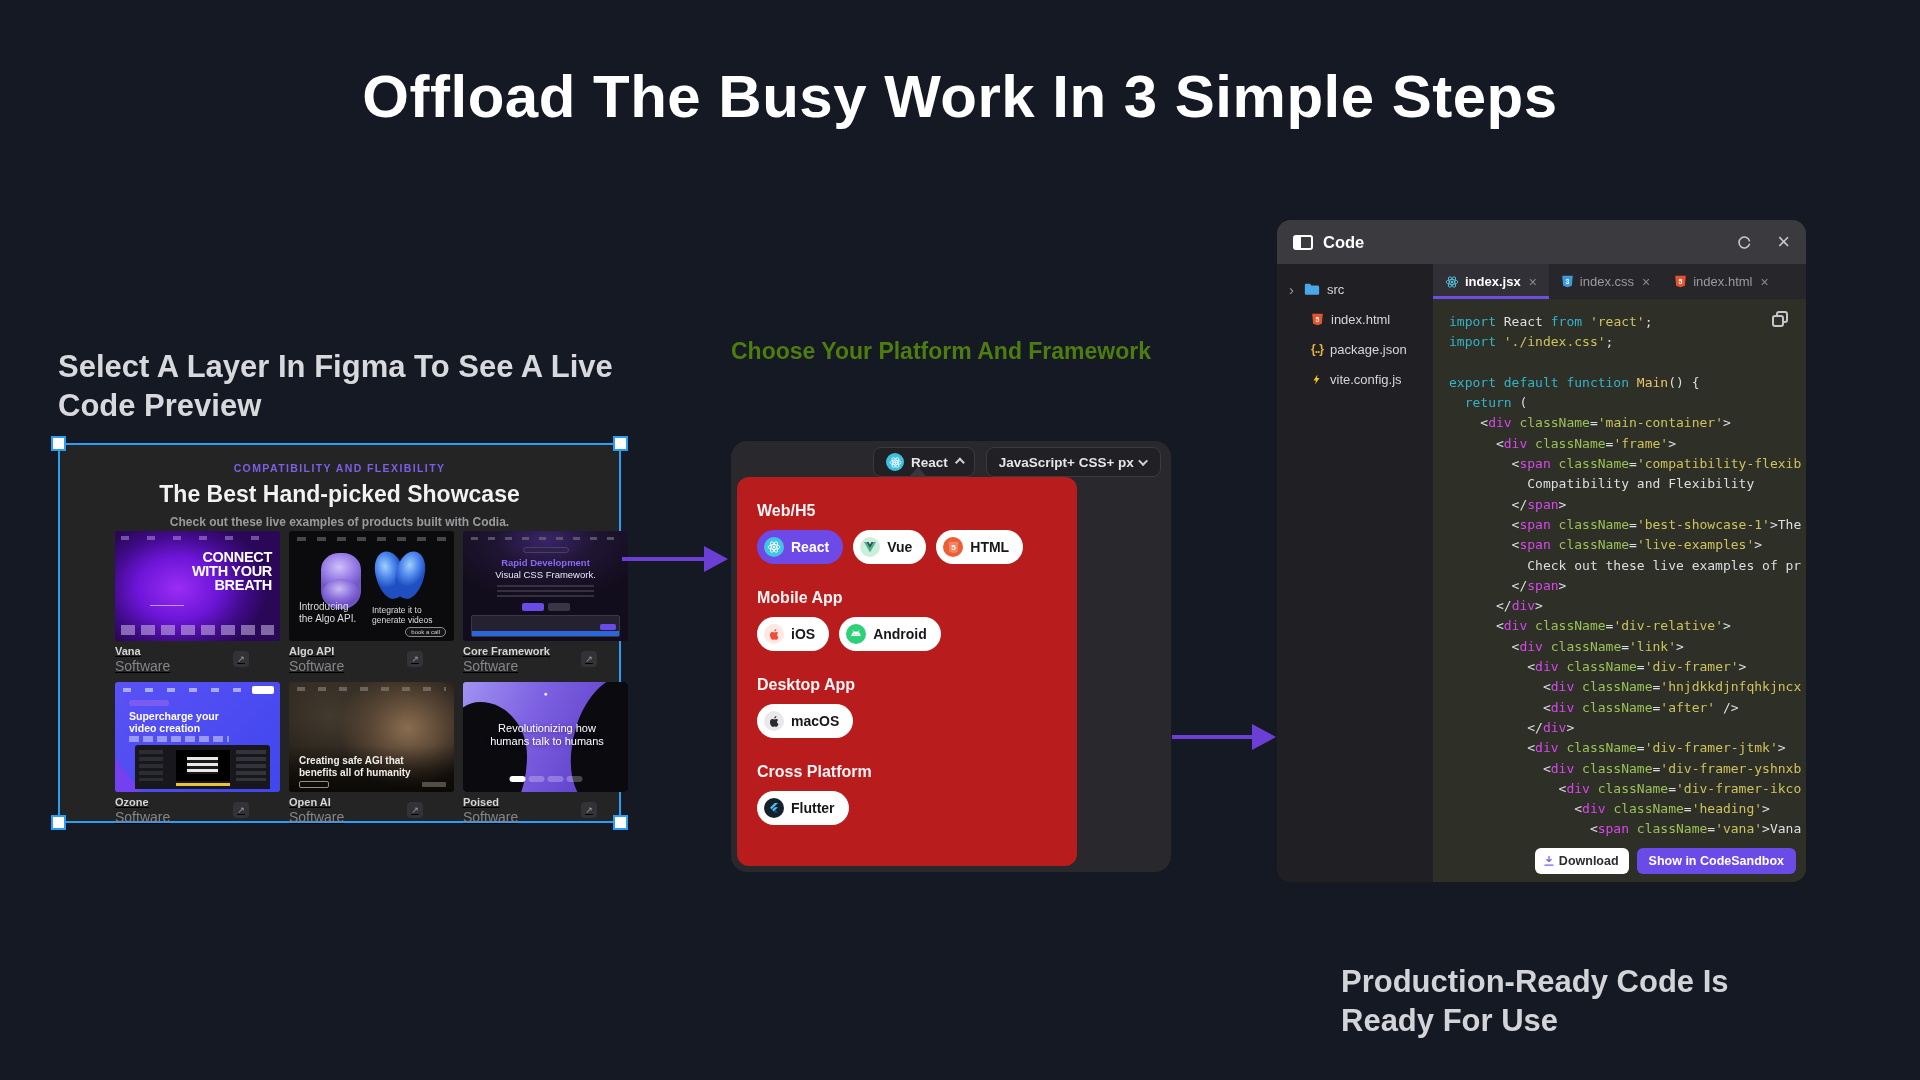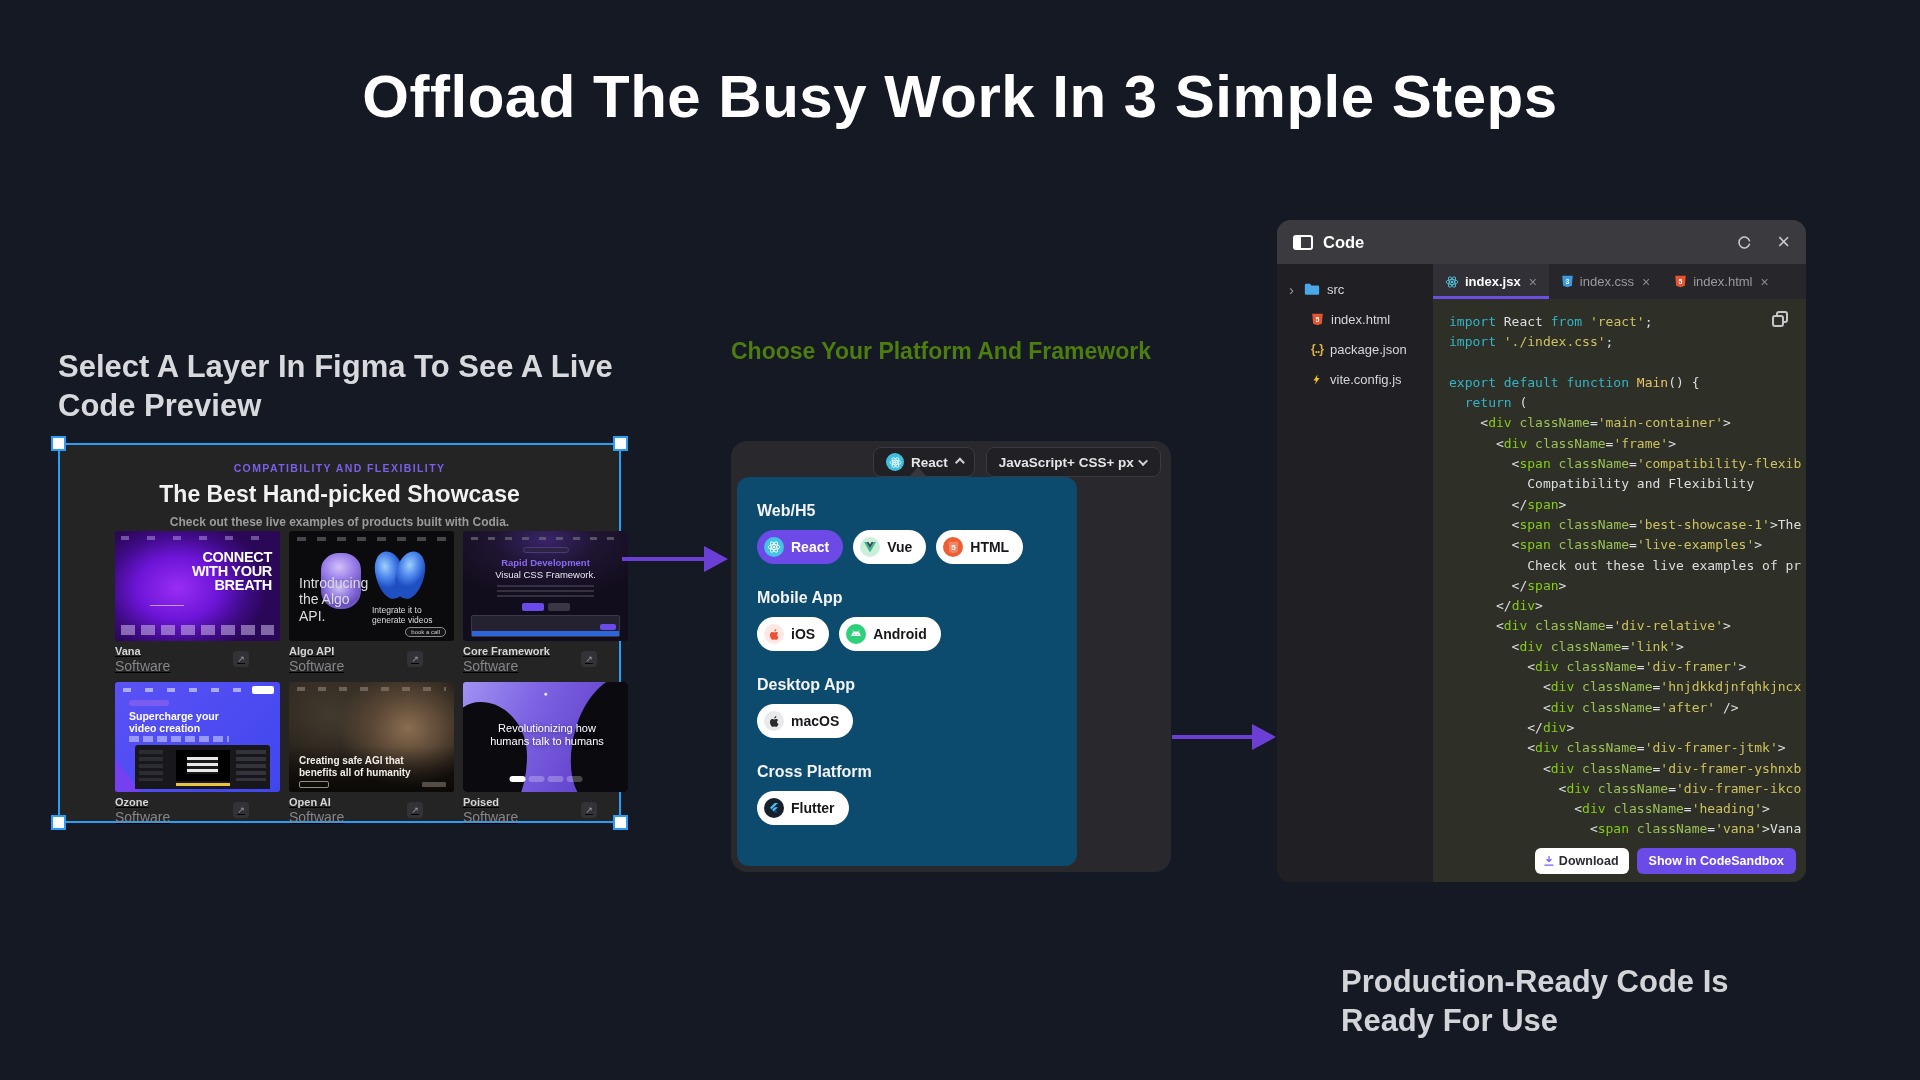--- a/index.html
+++ b/index.html
@@ -60,21 +60,21 @@
   .blobP { position:absolute; left:32px; top:22px; width:40px; height:56px;
     background:radial-gradient(26px 22px at 45% 25%, #d0c2f8 0%, #9d82ea 55%, #7257c8 100%);
     border-radius:45% 45% 48% 48% / 30% 30% 32% 32%; }
   .blobP:after { content:""; position:absolute; left:2px; top:26px; width:36px; height:28px;
     background:radial-gradient(22px 16px at 45% 35%, #cabcf5 0%, #8d72dc 60%, #6a4fc0 100%);
     border-radius:50%; }
   .blobB { position:absolute; right:30px; top:20px; width:48px; height:56px; }
   .blobB i { position:absolute; width:28px; height:48px; background:radial-gradient(16px 22px at 40% 30%, #9fd0fc 0%, #4d86ec 55%, #1f4fc2 100%); border-radius:50% 50% 46% 46%/44% 44% 52% 52%; }
   .blobB i:first-child { left:0; transform:rotate(-14deg); }
   .blobB i:last-child { right:0; transform:rotate(14deg); }
-  .v2 .t1 { position:absolute; left:10px; bottom:16px; width:66px; color:#dcdcde; font-size:14px; line-height:1.2; }
+  .v2 .t1 { position:absolute; left:10px; bottom:16px; width:66px; color:#dcdcde; font-size:10px; line-height:1.2; }
   .v2 .t2 { position:absolute; right:12px; bottom:16px; width:70px; color:#dcdcde; font-size:8.5px; line-height:1.2; }
   .v2 .pill { position:absolute; right:8px; bottom:4px; padding:1px 5px; border:1px solid #8a8a90;
     border-radius:7px; color:#cfcfd4; font-size:6px; background:#141416; }
 
   
   .v3 { background:radial-gradient(110px 60px at 50% 8%, #39246a 0%, #1f1533 45%, #120d1c 100%), #120d1c; }
   .v3 .nav { position:absolute; left:8px; right:8px; top:6px; height:3px;
     background:repeating-linear-gradient(90deg,#6c6c74 0 7px, transparent 7px 17px); opacity:.7; }
   .v3 .badge { position:absolute; left:50%; top:16px; transform:translateX(-50%); width:46px; height:6px;
     border-radius:3px; background:#2c2344; border:1px solid #4a3a78; }
@@ -157,21 +157,21 @@
   .dd { height:30px; display:flex; align-items:center; gap:7px; padding:0 12px;
     background:#202025; border:1px solid #3a3a41; border-radius:8px; color:#e6e6e8;
     font-size:13.5px; font-weight:600; }
   .chev { width:7px; height:7px; border-left:2px solid #cfcfd4; border-bottom:2px solid #cfcfd4; }
   .chev.up { transform:rotate(135deg) translate(-1px,-1px); }
   .chev.down { transform:rotate(-45deg) translateY(-2px); }
   .ic-circle { border-radius:50%; display:flex; align-items:center; justify-content:center; flex:0 0 auto; }
   .caret-up { position:absolute; left:178px; top:26px; width:0; height:0;
     border-left:9px solid transparent; border-right:9px solid transparent; border-bottom:10px solid #37373c; }
   .panel2-inner { position:absolute; left:6px; top:36px; width:340px; height:389px;
-    background:#0c4a6e; border-radius:12px; padding:25px 20px 16px 20px; }
+    background:#b91c1c; border-radius:12px; padding:25px 20px 16px 20px; }
   .sec-title { color:#f4f4f6; font-size:16px; font-weight:700; margin-bottom:10px; }
   .pill-row { display:flex; gap:10px; margin-bottom:25px; }
   .fw-pill { height:34px; border-radius:17px; background:#fff; display:flex; align-items:center;
     gap:7px; padding:0 14px 0 7px; font-size:14px; font-weight:600; color:#17171a; }
   .fw-pill.sel { background:#6d49e8; color:#fff; }
 
   
   .panel3 { left:1277px; top:220px; width:529px; height:662px; border-radius:14px; overflow:hidden;
     background:#2e3027; }
   .p3-header { position:absolute; left:0; top:0; right:0; height:44px; background:#3a3a3f;
@@ -193,21 +193,21 @@
   .tab { display:flex; align-items:center; gap:6px; padding:0 12px; font-size:13px; color:#9a9aa0; position:relative; }
   .tab .tx { font-weight:400; }
   .tab.active { background:#303036; color:#fff; }
   .tab.active .tx { font-weight:700; }
   .tab.active:after { content:""; position:absolute; left:0; right:0; bottom:0; height:3px; background:#6c4fe0; }
   .tab .x { color:#8a8a90; font-size:14px; margin-left:2px; }
 
   .code-wrap { position:absolute; left:0; top:35px; right:0; bottom:0; background:#2e3027;
     padding:13px 8px 0 16px; overflow:hidden; }
   .code-line { font-family:"DejaVu Sans Mono", monospace; font-size:13px; line-height:20.3px; white-space:pre; }
-  .tok-k { color:#33b3c8; } .tok-t { color:#84cc16; } .tok-a { color:#9bc158; }
+  .tok-k { color:#33b3c8; } .tok-t { color:#d946ef; } .tok-a { color:#9bc158; }
   .tok-s { color:#cdc25e; } .tok-w { color:#dcdee2; } .tok-f { color:#e7c36a; }
   .copy-ic { position:absolute; top:12px; right:18px; width:16px; height:16px; }
   .copy-ic i { position:absolute; border:2px solid #c6c6ca; border-radius:3px; width:12px; height:12px; }
   .copy-ic i:first-child { left:4px; top:0; } .copy-ic i:last-child { left:0; top:4px; background:#2e3027; }
 
   .p3-footer { position:absolute; left:0; right:0; bottom:0; height:42px; background:#2e3027;
     display:flex; align-items:center; justify-content:flex-end; gap:8px; padding-right:10px; }
   .btn { height:26px; border-radius:6px; display:flex; align-items:center; font-size:12.5px; font-weight:600; }
   .btn-dl { background:#fff; color:#2b2b33; padding:0 10px 0 7px; gap:3px; }
   .btn-sb { background:#6a4be8; color:#fff; padding:0 12px; }

